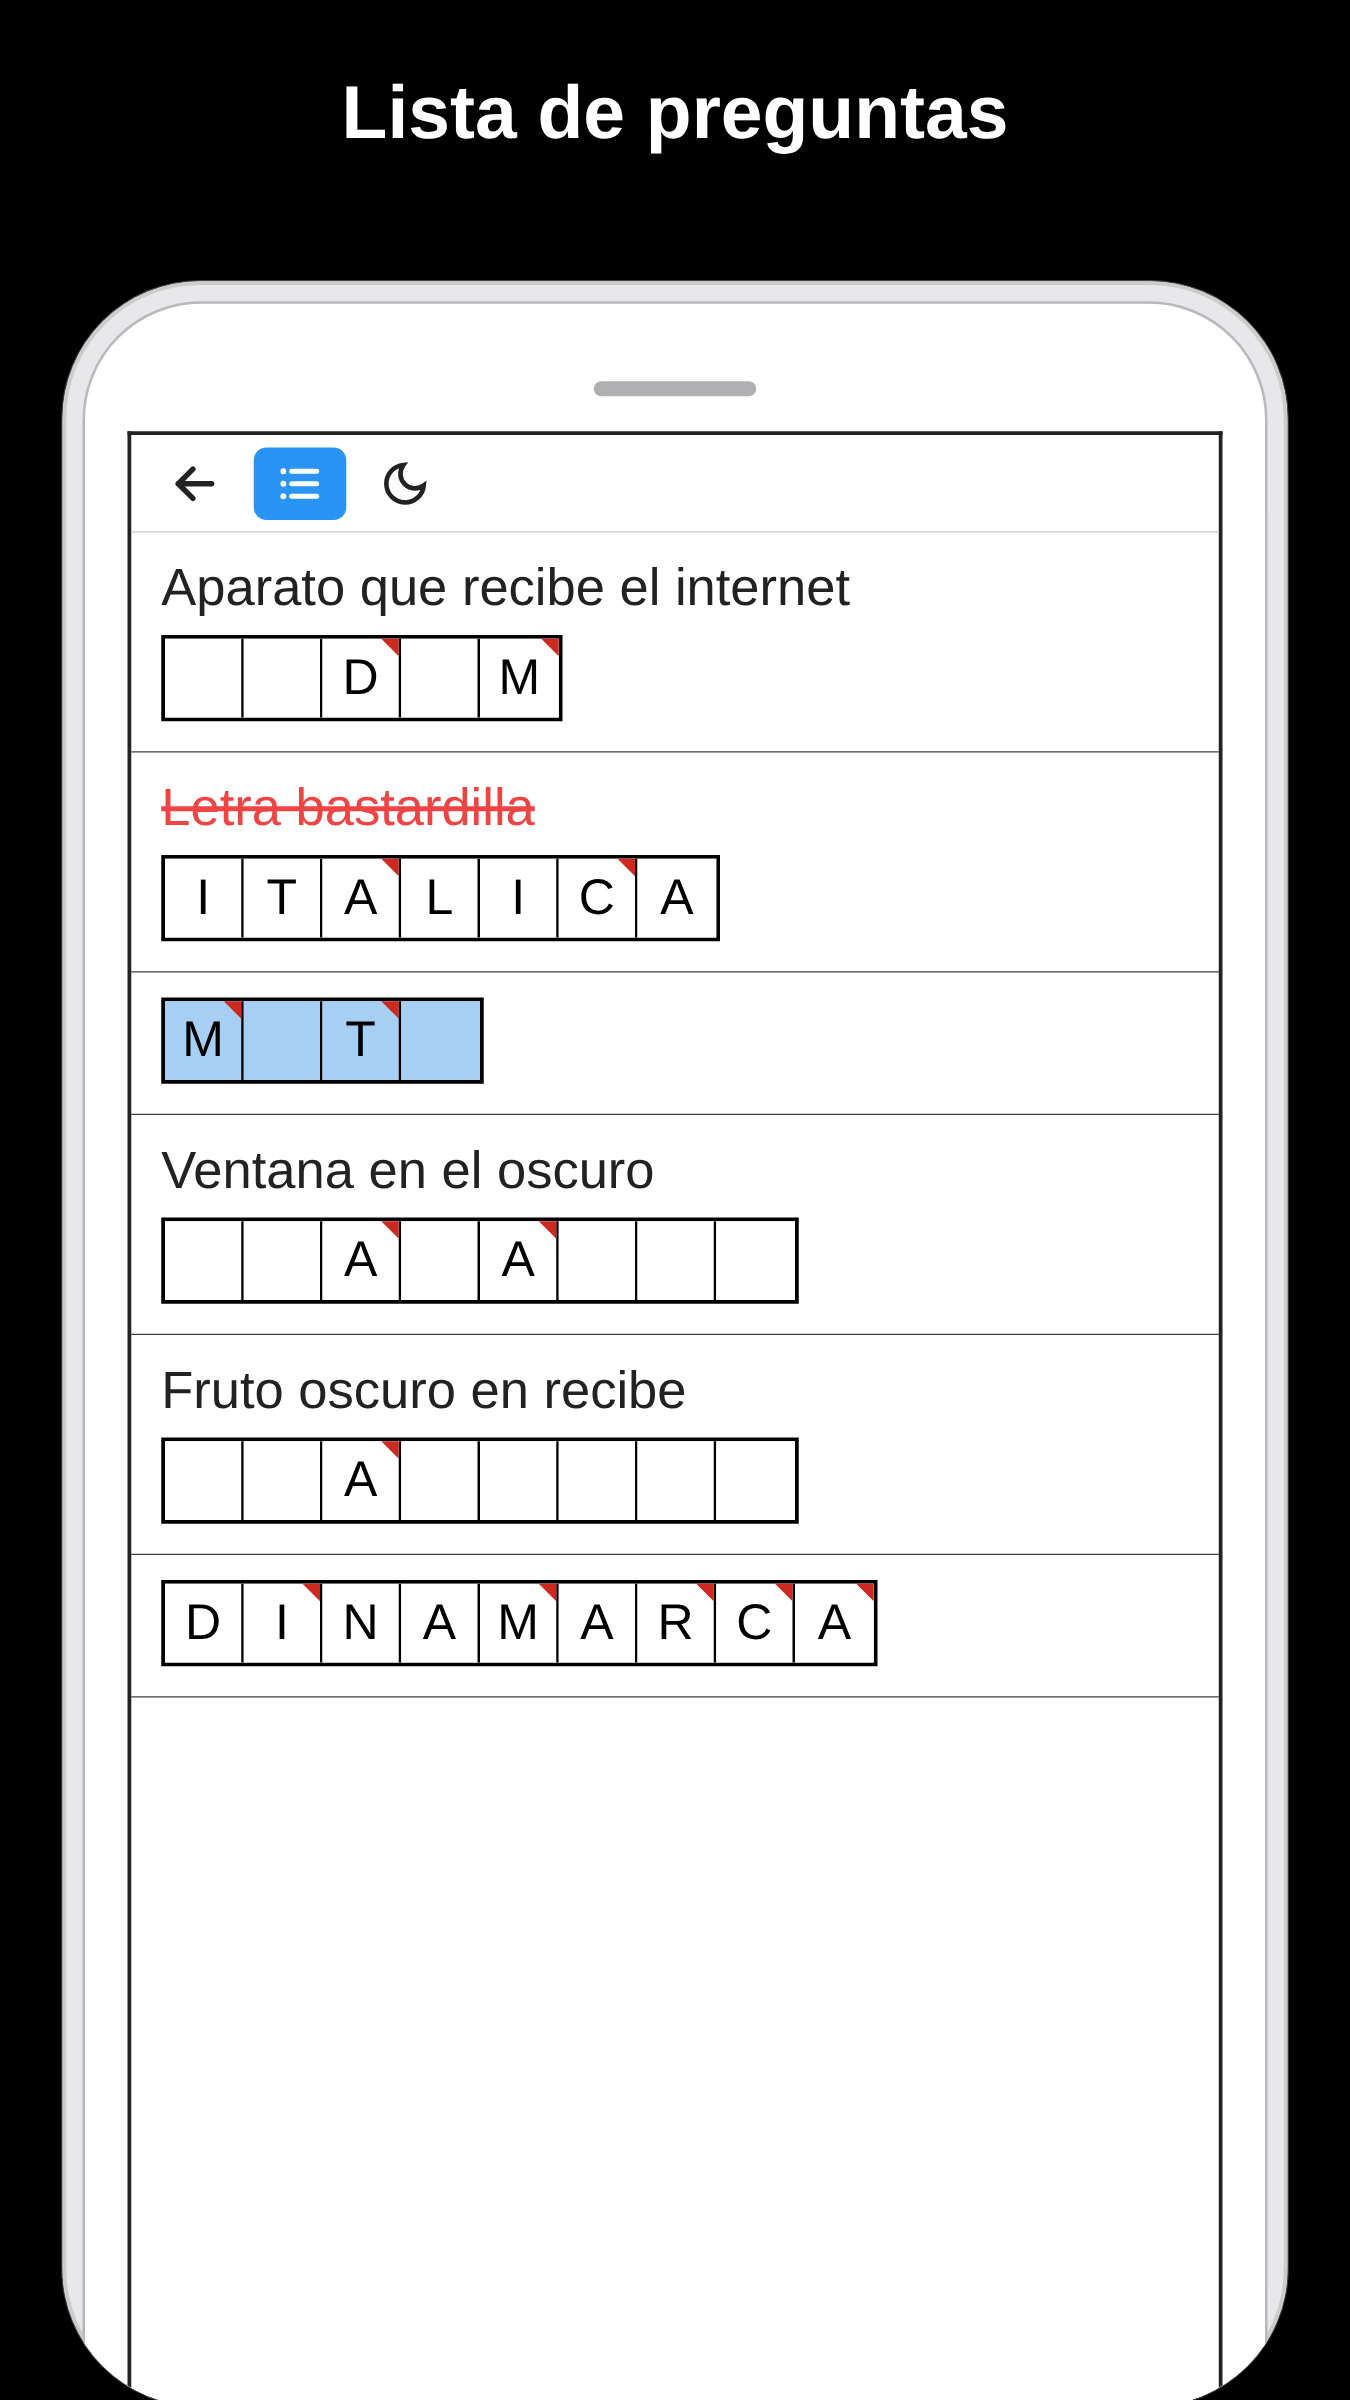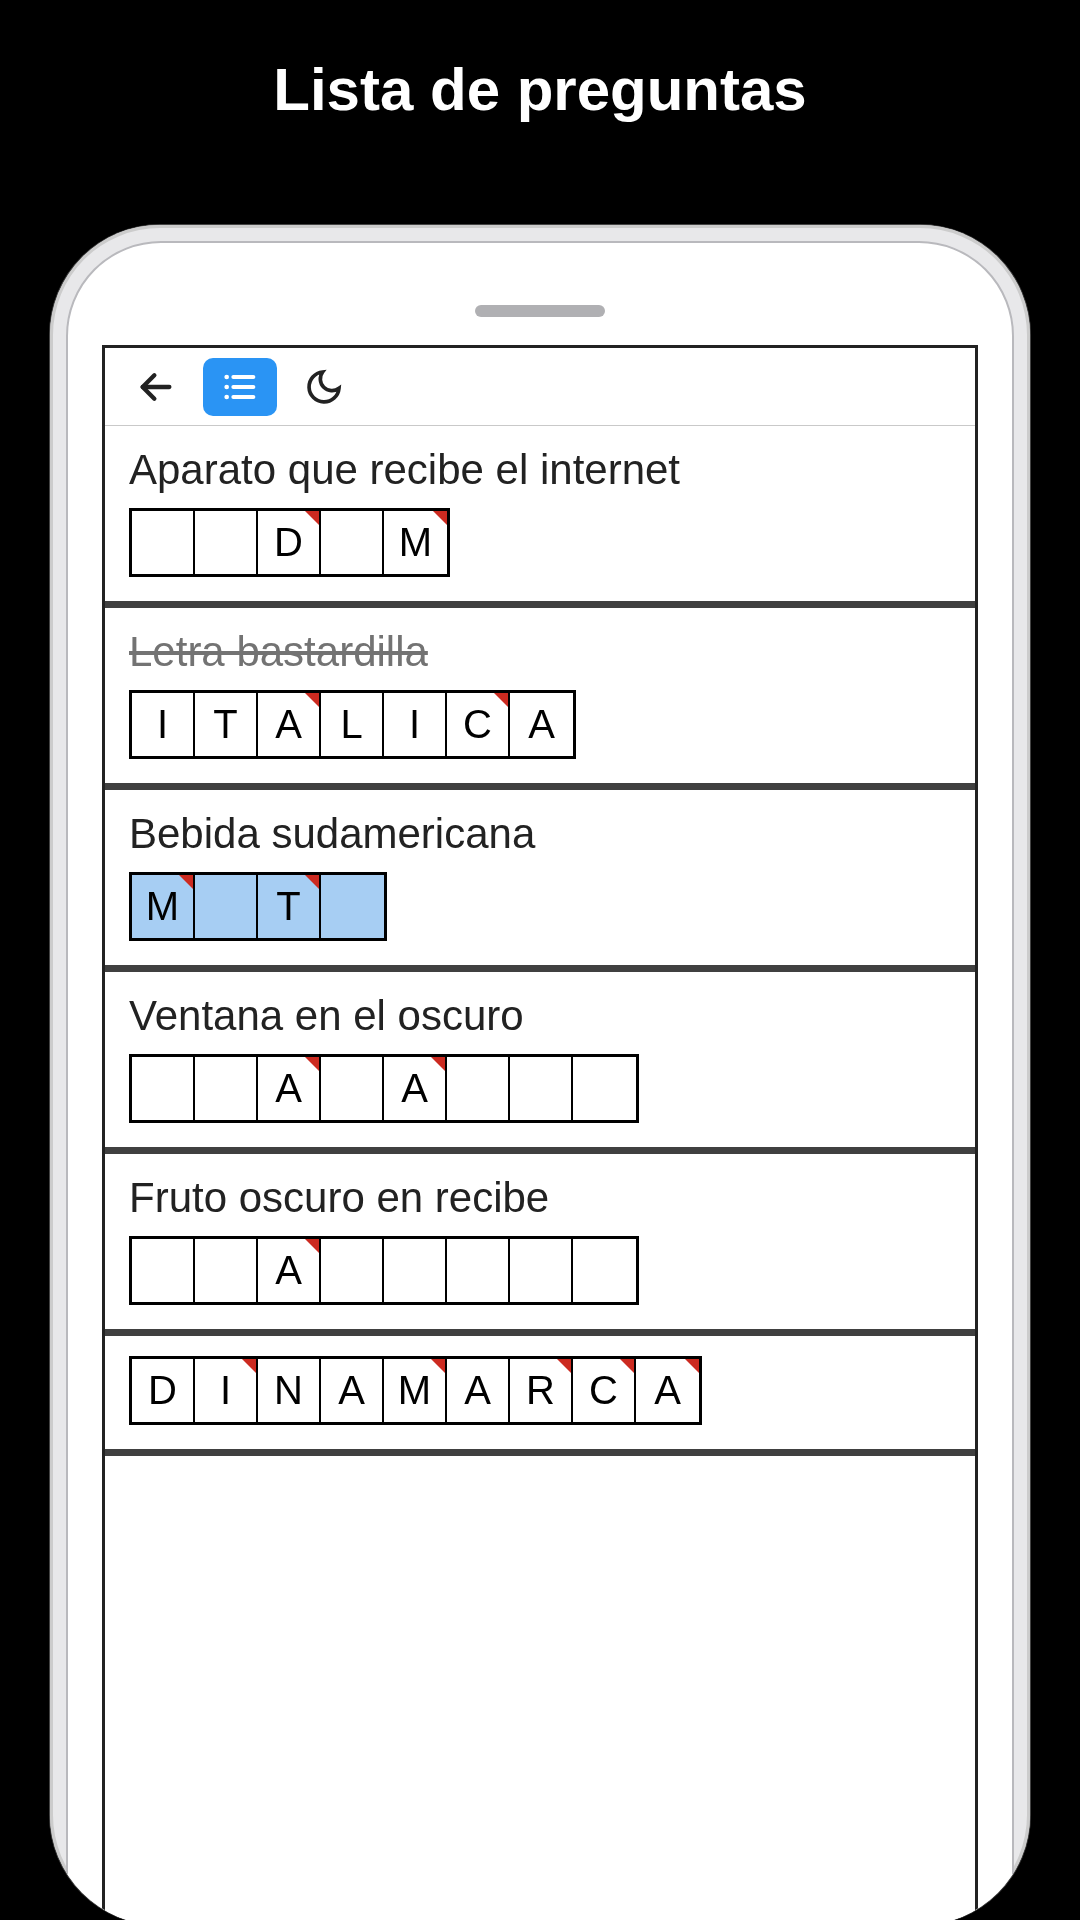--- a/index.html
+++ b/index.html
@@ -65,28 +65,28 @@
     height: 58px;
     display: flex;
     align-items: center;
     justify-content: center;
     border-radius: 10px;
     font-size: 40px;
   }
   .tb-btn.active { background: #2a94f4; color: #fff; }
 
   .clue-list { }
-  .clue-item { padding: 20px 24px 24px 24px; border-bottom: 7px solid #404040; }
+  .clue-item { padding: 20px 24px 24px 24px; border-bottom: 1px solid #404040; }
   .clue-text {
     font-size: 42px;
     color: #222;
     margin-bottom: 14px;
     display: inline-block;
   }
-  .clue-text.solved { text-decoration: line-through; color: #737373; }
+  .clue-text.solved { text-decoration: line-through; color: #ef4444; }
 
   .cells { display: flex; border: 3px solid #000; width: max-content; }
   .cell {
     width: 63px;
     height: 63px;
     border-right: 2px solid #000;
     display: flex;
     align-items: center;
     justify-content: center;
     font-size: 40px;
@@ -149,21 +149,21 @@
             </div></div>
           <div class="clue-item"><div class="clue-text solved">Letra bastardilla</div><div class="cells">
               <div class="cell">I</div>
               <div class="cell">T</div>
               <div class="cell hinted">A</div>
               <div class="cell">L</div>
               <div class="cell">I</div>
               <div class="cell hinted">C</div>
               <div class="cell">A</div>
             </div></div>
-          <div class="clue-item"><div class="clue-text">Bebida sudamericana</div><div class="cells">
+          <div class="clue-item"><div class="cells">
               <div class="cell highlighted hinted">M</div>
               <div class="cell highlighted"></div>
               <div class="cell highlighted hinted">T</div>
               <div class="cell highlighted"></div>
             </div></div>
           <div class="clue-item"><div class="clue-text">Ventana en el oscuro</div><div class="cells">
               <div class="cell"></div>
               <div class="cell"></div>
               <div class="cell hinted">A</div>
               <div class="cell"></div>

